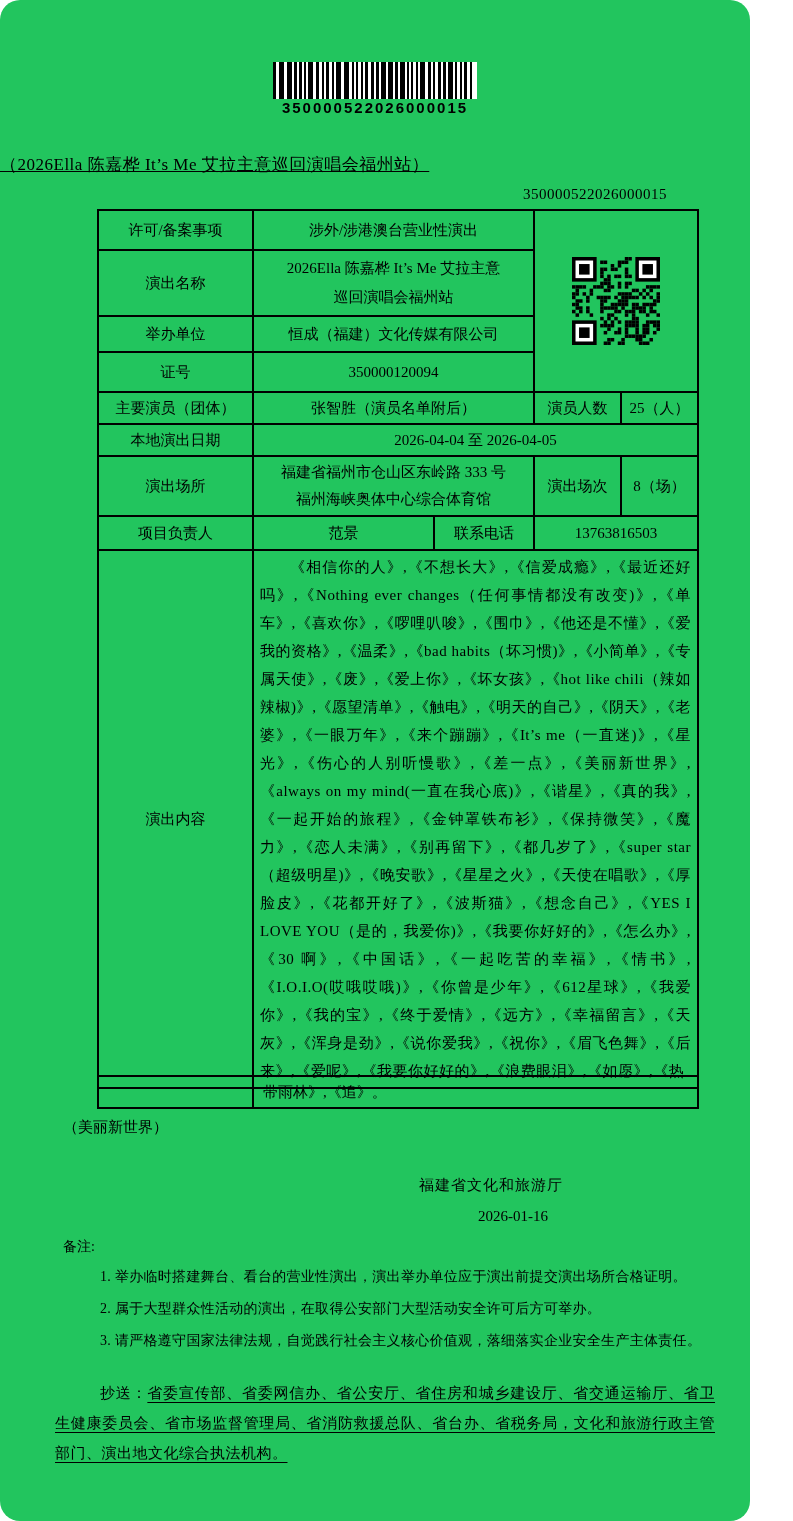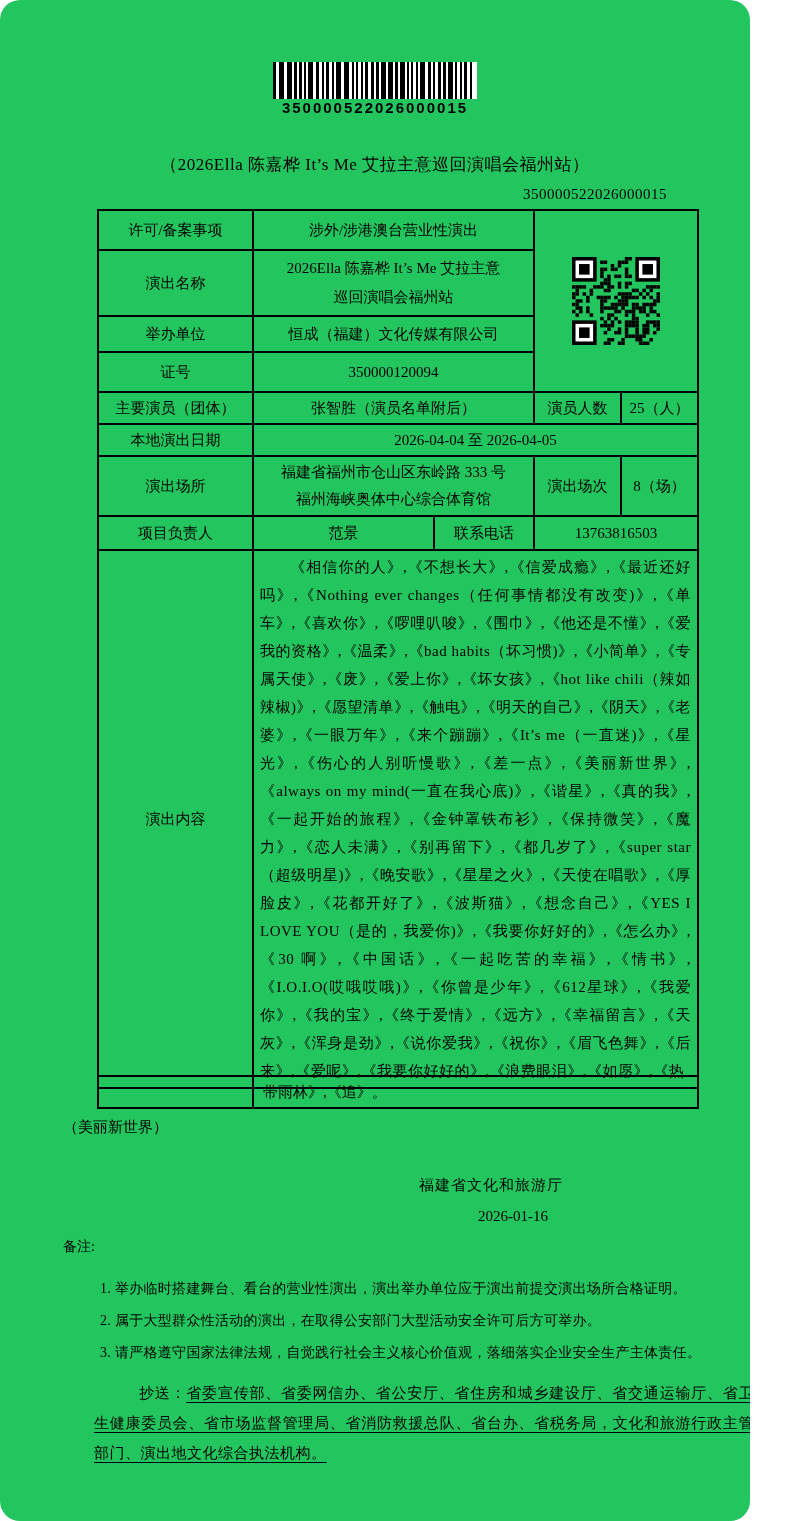--- a/index.html
+++ b/index.html
@@ -18,22 +18,22 @@
     position:absolute; top:99px; left:0; width:100%; text-align:center;
     font-family:"Liberation Sans","DejaVu Sans",sans-serif;
     font-weight:bold; font-size:15px; letter-spacing:2px;
   }
   .doc-title {
     position:absolute; top:114px; left:0; width:100%; text-align:center;
     font-family:"Liberation Sans","DejaVu Sans",sans-serif;
     font-weight:bold; font-size:27px; letter-spacing:2px;
   }
   .doc-subtitle {
-    position:absolute; top:153px; left:0; width:100%; text-align:center;
-    font-size:17px; letter-spacing:0.5px;
+    position:absolute; top:153px; left:0; width:100%; 
+    font-size:17px; letter-spacing:0.5px;text-decoration:underline;
   }
   .doc-number {
     position:absolute; top:186px; right:83px; font-size:15px; letter-spacing:0.5px;
   }
   
   table.permit {
     position:absolute; left:97px; border-collapse:collapse; table-layout:fixed;
     font-size:15px;
   }
   table.permit.main { top:209px; }
@@ -45,25 +45,25 @@
   td.qr-cell { text-align:center; vertical-align:middle; }
   td.content-cell {
     text-align:justify; vertical-align:top; padding:10px 9px 6px 9px;
     line-height:28px; text-indent:2em; letter-spacing:0.5px;
   }
   
   .public-note { position:absolute; top:1118px; left:63px; font-size:15px; }
   .issuer { position:absolute; top:1176px; left:419px; font-size:15px; letter-spacing:1px; }
   .issue-date { position:absolute; top:1208px; left:478px; font-size:15px; }
   .remarks { position:absolute; top:1238px; left:63px; width:660px; font-size:14px; }
-  .remarks-label { margin-bottom:24px; }
+  .remarks-label { margin-bottom:12px; }
   .remark-item { margin-left:37px; margin-bottom:14px; letter-spacing:0.3px; }
   .cc-block {
     position:absolute; top:1378px; left:55px; width:660px; font-size:15px;
-    line-height:30px; text-indent:3em; text-align:justify; letter-spacing:0.5px;margin-left:39px;
+    line-height:30px; text-indent:3em; text-align:justify; letter-spacing:0.5px;
   }
   .cc-content { text-decoration:underline; text-underline-offset:4px; }
 </style>
 </head>
 <body>
 
 <div class="page">
 
   <div class="barcode-wrap">
     <div class="barcode" id="barcode">

